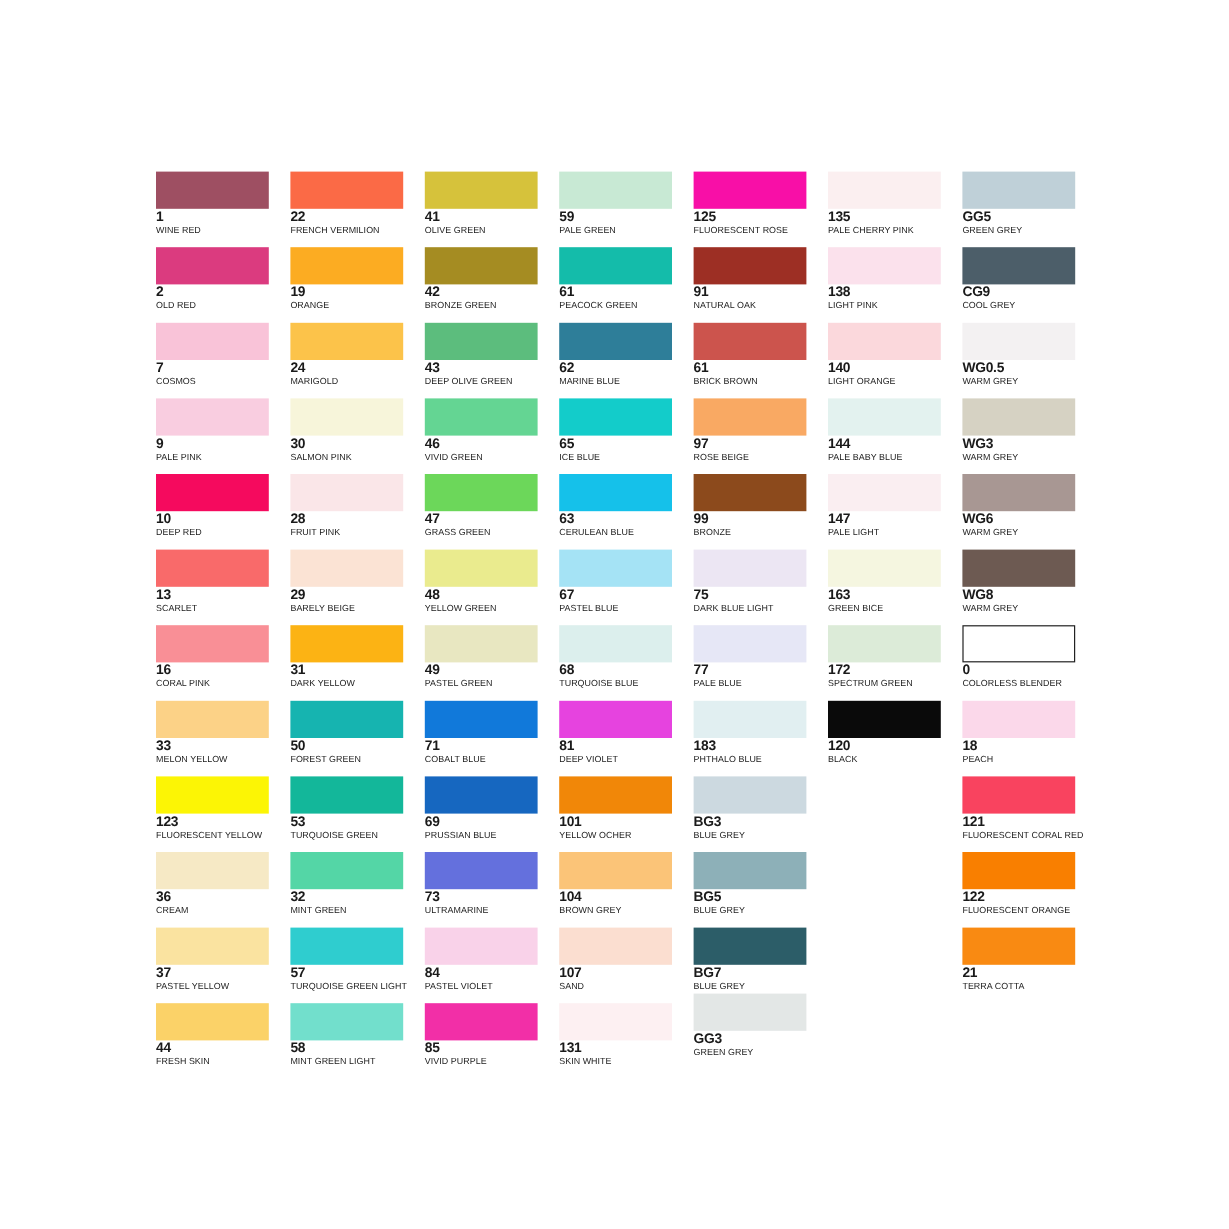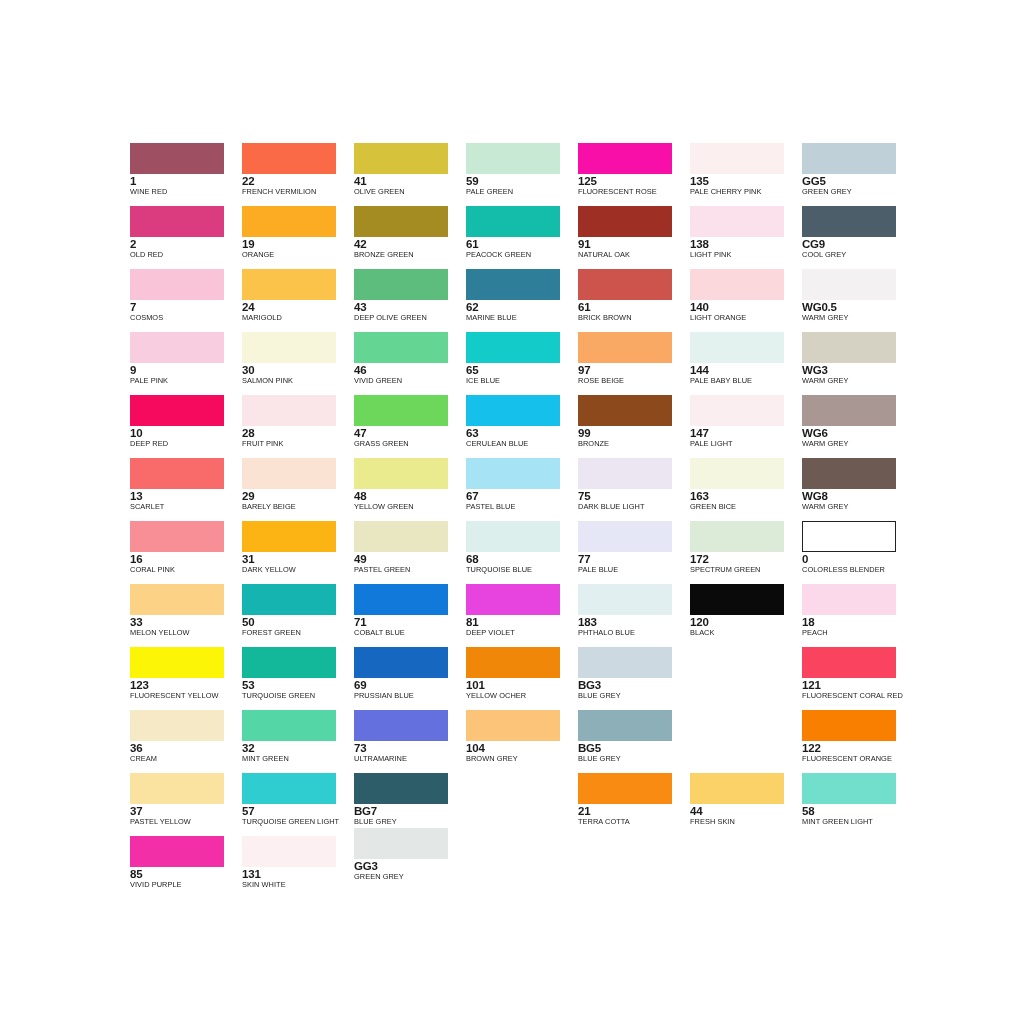--- a/index.html
+++ b/index.html
@@ -416,20 +416,30 @@
         <div class="chip" style="background: rgb(250, 227, 160);"></div>
         <div class="swatch-code">37</div>
         <div class="swatch-name">PASTEL YELLOW</div>
       </div>
       <div class="swatch-cell">
         <div class="chip" style="background: rgb(47, 205, 207);"></div>
         <div class="swatch-code">57</div>
         <div class="swatch-name">TURQUOISE GREEN LIGHT</div>
       </div>
       <div class="swatch-cell">
+        <div class="chip" style="background: rgb(249, 210, 233);"></div>
+        <div class="swatch-code">84</div>
+        <div class="swatch-name">PASTEL VIOLET</div>
+      </div>
+      <div class="swatch-cell">
+        <div class="chip" style="background: rgb(251, 222, 208);"></div>
+        <div class="swatch-code">107</div>
+        <div class="swatch-name">SAND</div>
+      </div>
+      <div class="swatch-cell">
         <div class="chip" style="background: rgb(44, 93, 104);"></div>
         <div class="swatch-code">BG7</div>
         <div class="swatch-name">BLUE GREY</div>
       </div>
       <div class="swatch-cell empty"></div>
       <div class="swatch-cell">
         <div class="chip" style="background: rgb(249, 138, 18);"></div>
         <div class="swatch-code">21</div>
         <div class="swatch-name">TERRA COTTA</div>
       </div>

